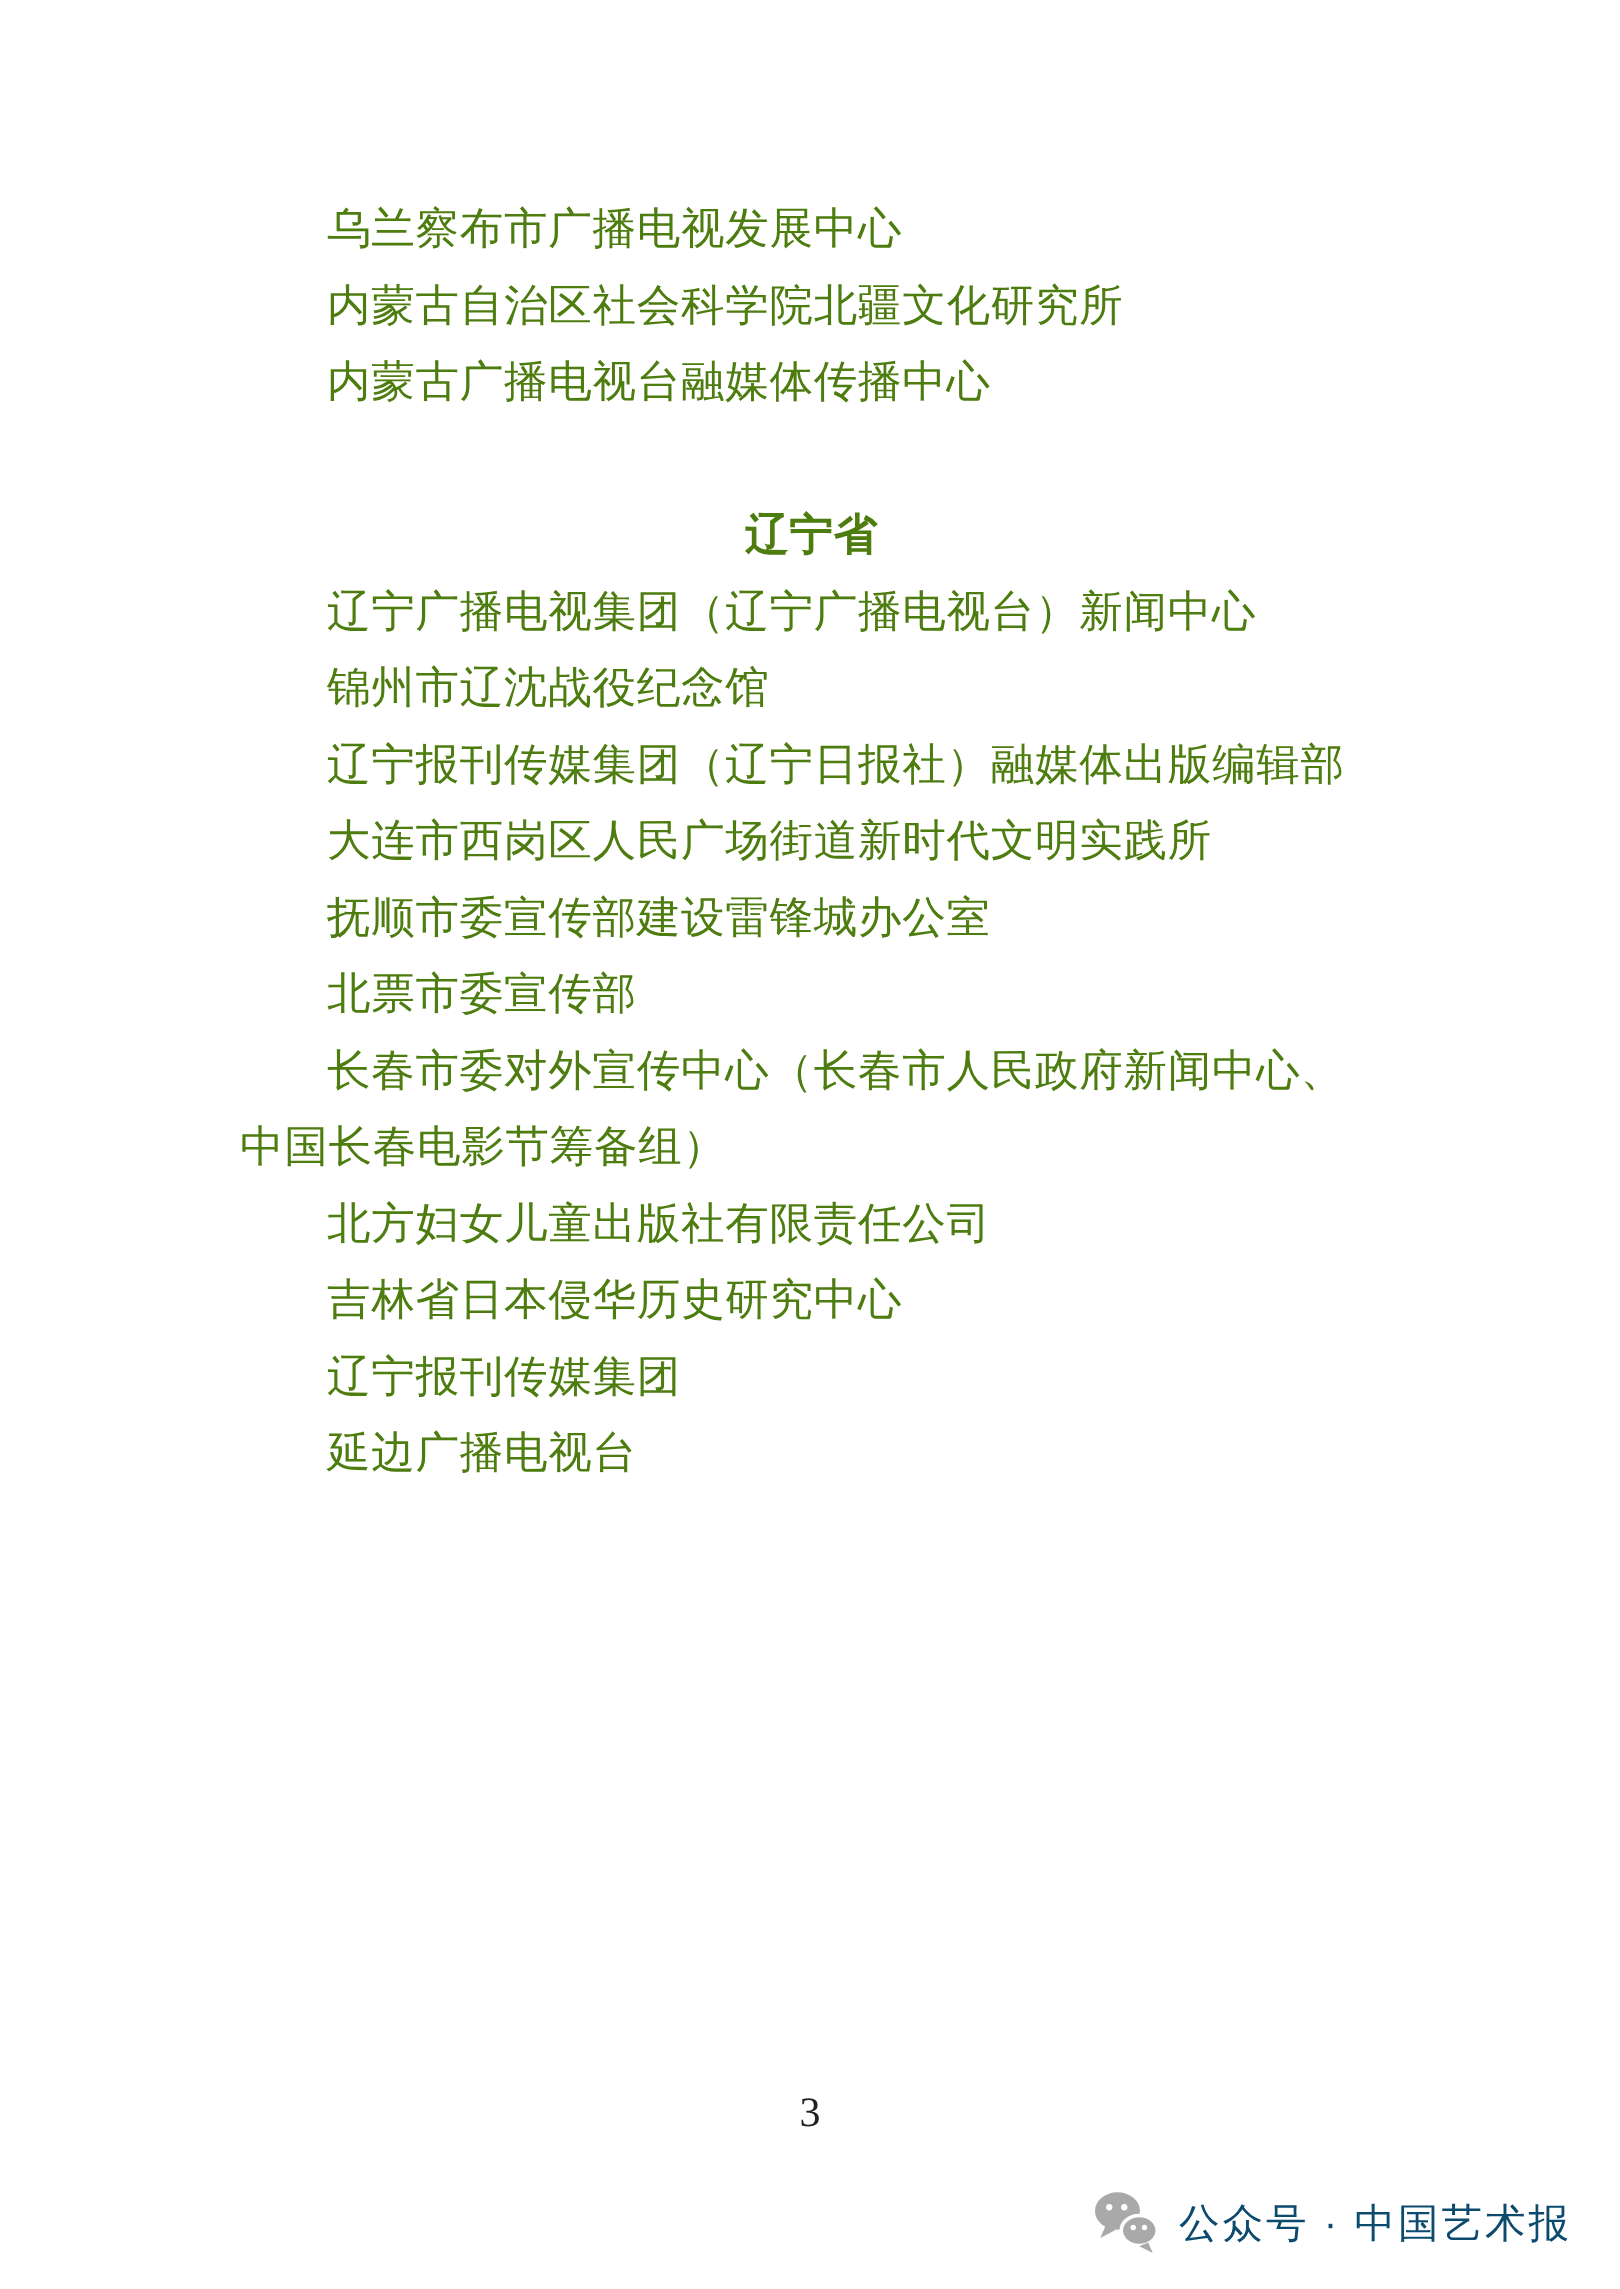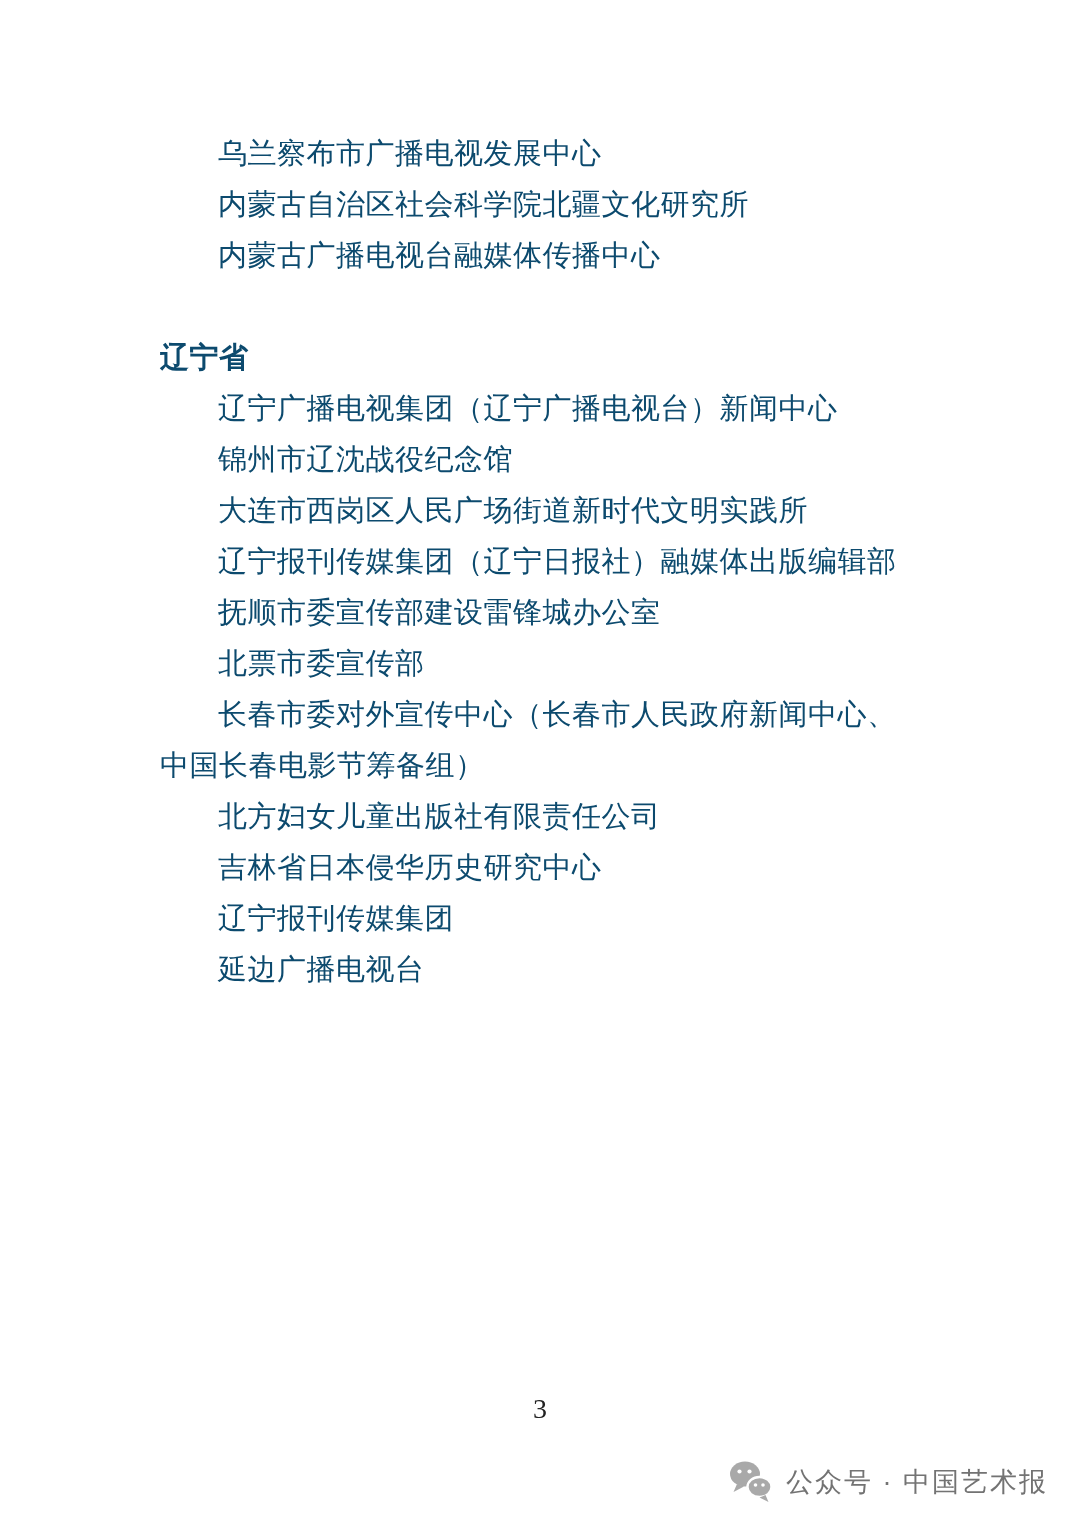--- a/index.html
+++ b/index.html
@@ -17,30 +17,30 @@
     height: 1526px;
     background: #ffffff;
   }
   .content {
     position: absolute;
     top: 128px;
     left: 160px;
     width: 762px;
     font-size: 29px;
     line-height: 51px;
-    color: #0c4a6e;
+    color: #4d7c0f;
     letter-spacing: 0.5px;
   }
   .section { margin: 0; }
   .section-title {
     margin: 51px 0 0 0;
     font-size: 29px;
     line-height: 51px;
     font-weight: bold;
-    text-align: left;
+    text-align: center;
   }
   .section:first-child .section-title { margin-top: 0; }
   .org-item {
     margin: 0;
     text-indent: 2em;
     text-align: left;
     word-break: break-all;
   }
   .page-number {
     position: absolute;
@@ -62,41 +62,41 @@
     gap: 12px;
   }
   .wechat-icon {
     display: inline-flex;
     width: 46px;
     height: 44px;
   }
   .footer-label {
     font-size: 27px;
     line-height: 44px;
-    color: #737373;
+    color: #0c4a6e;
     letter-spacing: 2px;
   }
 </style>
 </head>
 <body>
 
 <div class="page">
 
   <main class="content" id="content">
       <section class="section">
         <p class="org-item">乌兰察布市广播电视发展中心</p>
         <p class="org-item">内蒙古自治区社会科学院北疆文化研究所</p>
         <p class="org-item">内蒙古广播电视台融媒体传播中心</p>
       </section>
       <section class="section">
         <h2 class="section-title">辽宁省</h2>
         <p class="org-item">辽宁广播电视集团（辽宁广播电视台）新闻中心</p>
         <p class="org-item">锦州市辽沈战役纪念馆</p>
+        <p class="org-item">辽宁报刊传媒集团（辽宁日报社）融媒体出版编辑部</p>
         <p class="org-item">大连市西岗区人民广场街道新时代文明实践所</p>
-        <p class="org-item">辽宁报刊传媒集团（辽宁日报社）融媒体出版编辑部</p>
         <p class="org-item">抚顺市委宣传部建设雷锋城办公室</p>
         <p class="org-item">北票市委宣传部</p>
       </section>
       <section class="section">
         <p class="org-item">长春市委对外宣传中心（长春市人民政府新闻中心、中国长春电影节筹备组）</p>
         <p class="org-item">北方妇女儿童出版社有限责任公司</p>
         <p class="org-item">吉林省日本侵华历史研究中心</p>
         <p class="org-item">辽宁报刊传媒集团</p>
         <p class="org-item">延边广播电视台</p>
       </section>

